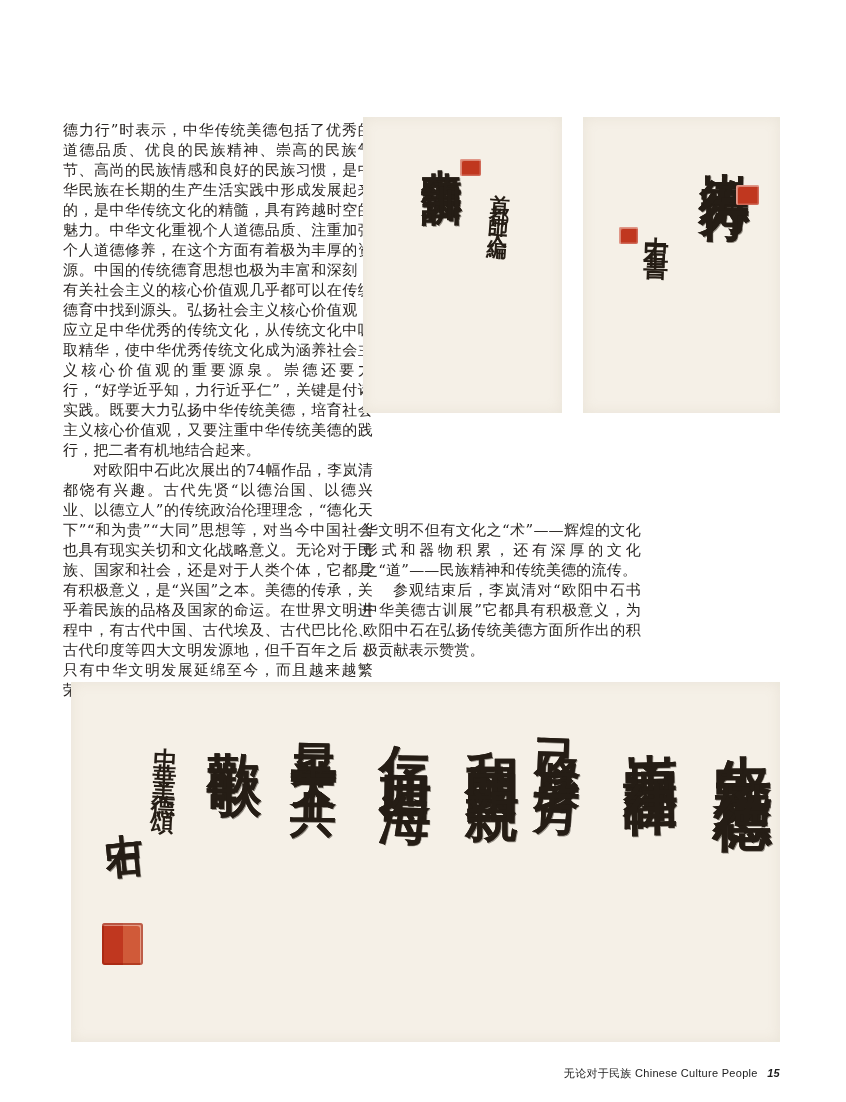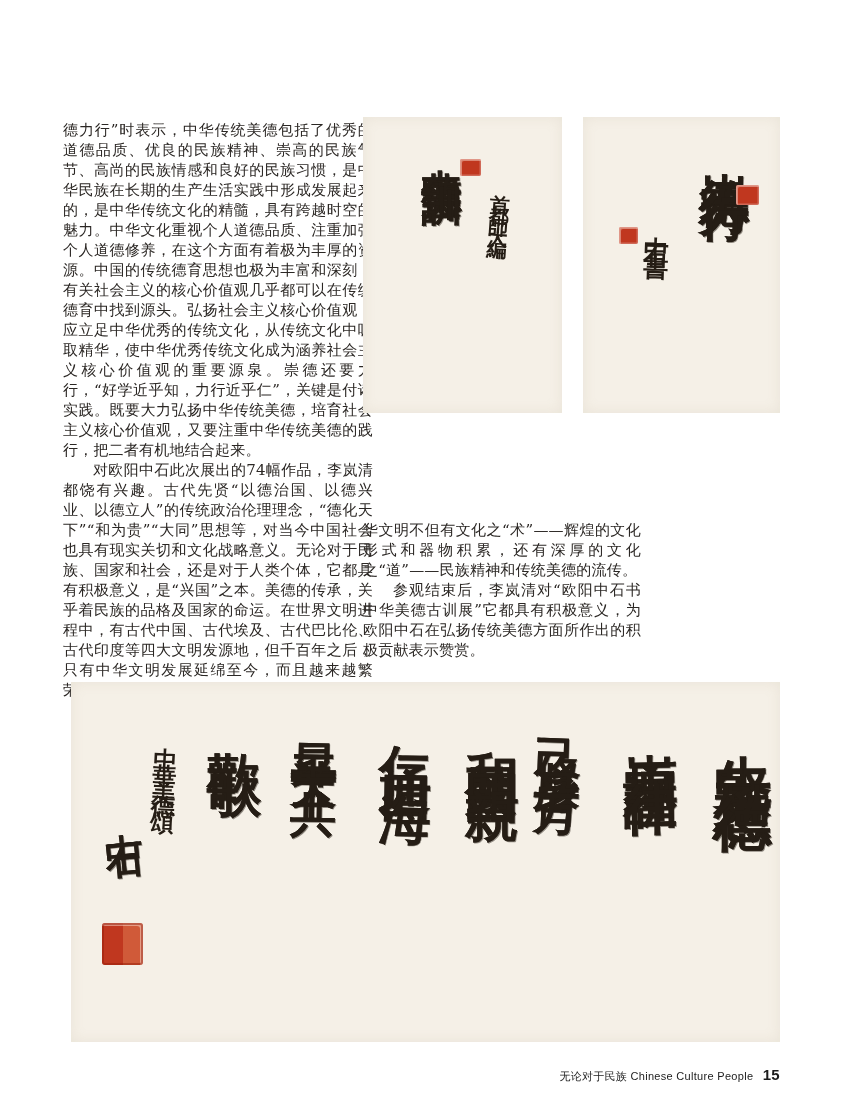--- a/index.html
+++ b/index.html
@@ -56,21 +56,21 @@
   .pc-seal  { left:31px;  top:241px; width:41px; height:42px; border-radius:3px;
               background:linear-gradient(90deg,#c0371f 52%, #d05a39 52%);
               box-shadow:inset 0 0 0 2px rgba(150,30,10,0.5), inset -3px 3px 0 rgba(255,240,228,0.45); }
 
   
   .footer {
     position:absolute; right:66px; top:1066px; color:#1c1c1c;
     font-family:"Liberation Sans","DejaVu Sans",sans-serif; font-size:11px;
     letter-spacing:0.3px; white-space:nowrap;
   }
-  .footer .page-num { font-weight:bold; font-size:15px; margin-left:6px; }
+  .footer .page-num { font-weight:bold; font-size:11px; margin-left:6px;font-style:italic; }
 </style>
 </head>
 <body>
 
 <div class="page">
 
   <div class="textcol left-col">
     <p>德力行”时表示，中华传统美德包括了优秀的道德品质、优良的民族精神、崇高的民族气节、高尚的民族情感和良好的民族习惯，是中华民族在长期的生产生活实践中形成发展起来的，是中华传统文化的精髓，具有跨越时空的魅力。中华文化重视个人道德品质、注重加强个人道德修养，在这个方面有着极为丰厚的资源。中国的传统德育思想也极为丰富和深刻，有关社会主义的核心价值观几乎都可以在传统德育中找到源头。弘扬社会主义核心价值观，应立足中华优秀的传统文化，从传统文化中吸取精华，使中华优秀传统文化成为涵养社会主义核心价值观的重要源泉。崇德还要力行，“好学近乎知，力行近乎仁”，关键是付诸实践。既要大力弘扬中华传统美德，培育社会主义核心价值观，又要注重中华传统美德的践行，把二者有机地结合起来。</p>
     <p class="indent">对欧阳中石此次展出的74幅作品，李岚清都饶有兴趣。古代先贤“以德治国、以德兴业、以德立人”的传统政治伦理理念，“德化天下”“和为贵”“大同”思想等，对当今中国社会也具有现实关切和文化战略意义。无论对于民族、国家和社会，还是对于人类个体，它都具有积极意义，是“兴国”之本。美德的传承，关乎着民族的品格及国家的命运。在世界文明进程中，有古代中国、古代埃及、古代巴比伦、古代印度等四大文明发源地，但千百年之后，只有中华文明发展延绵至今，而且越来越繁荣、发达。究其根源，最重要的是中</p>
   </div>

